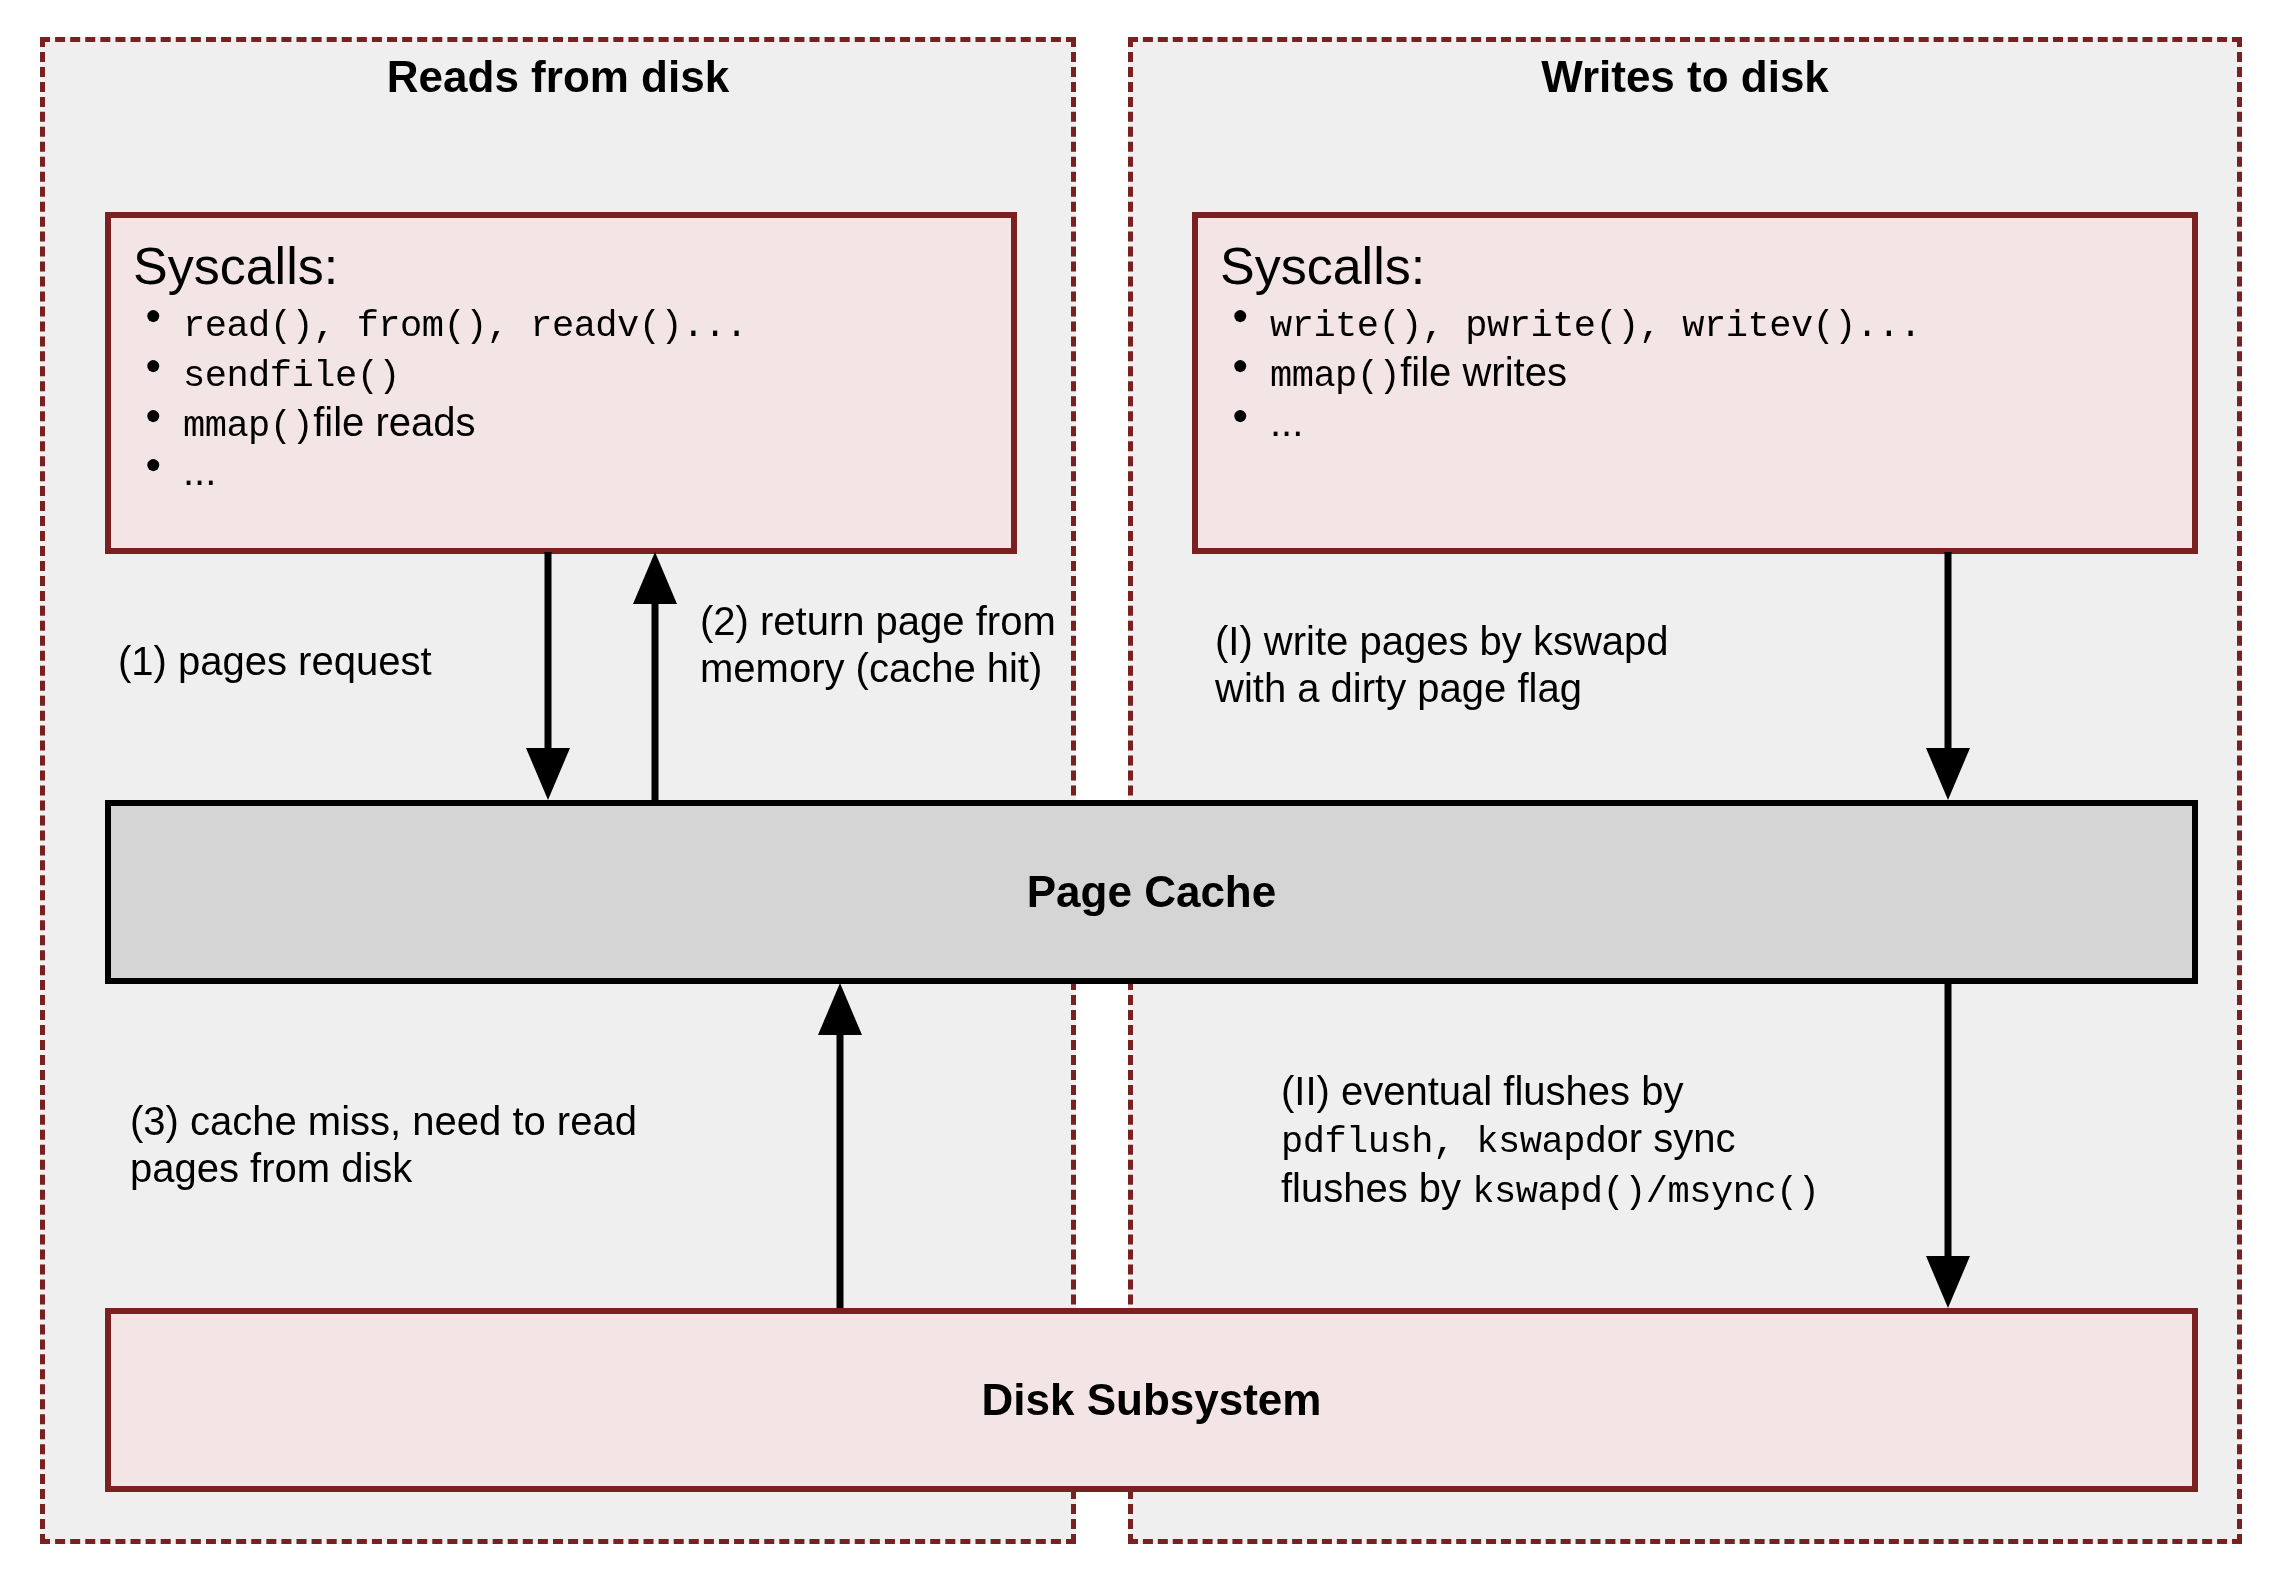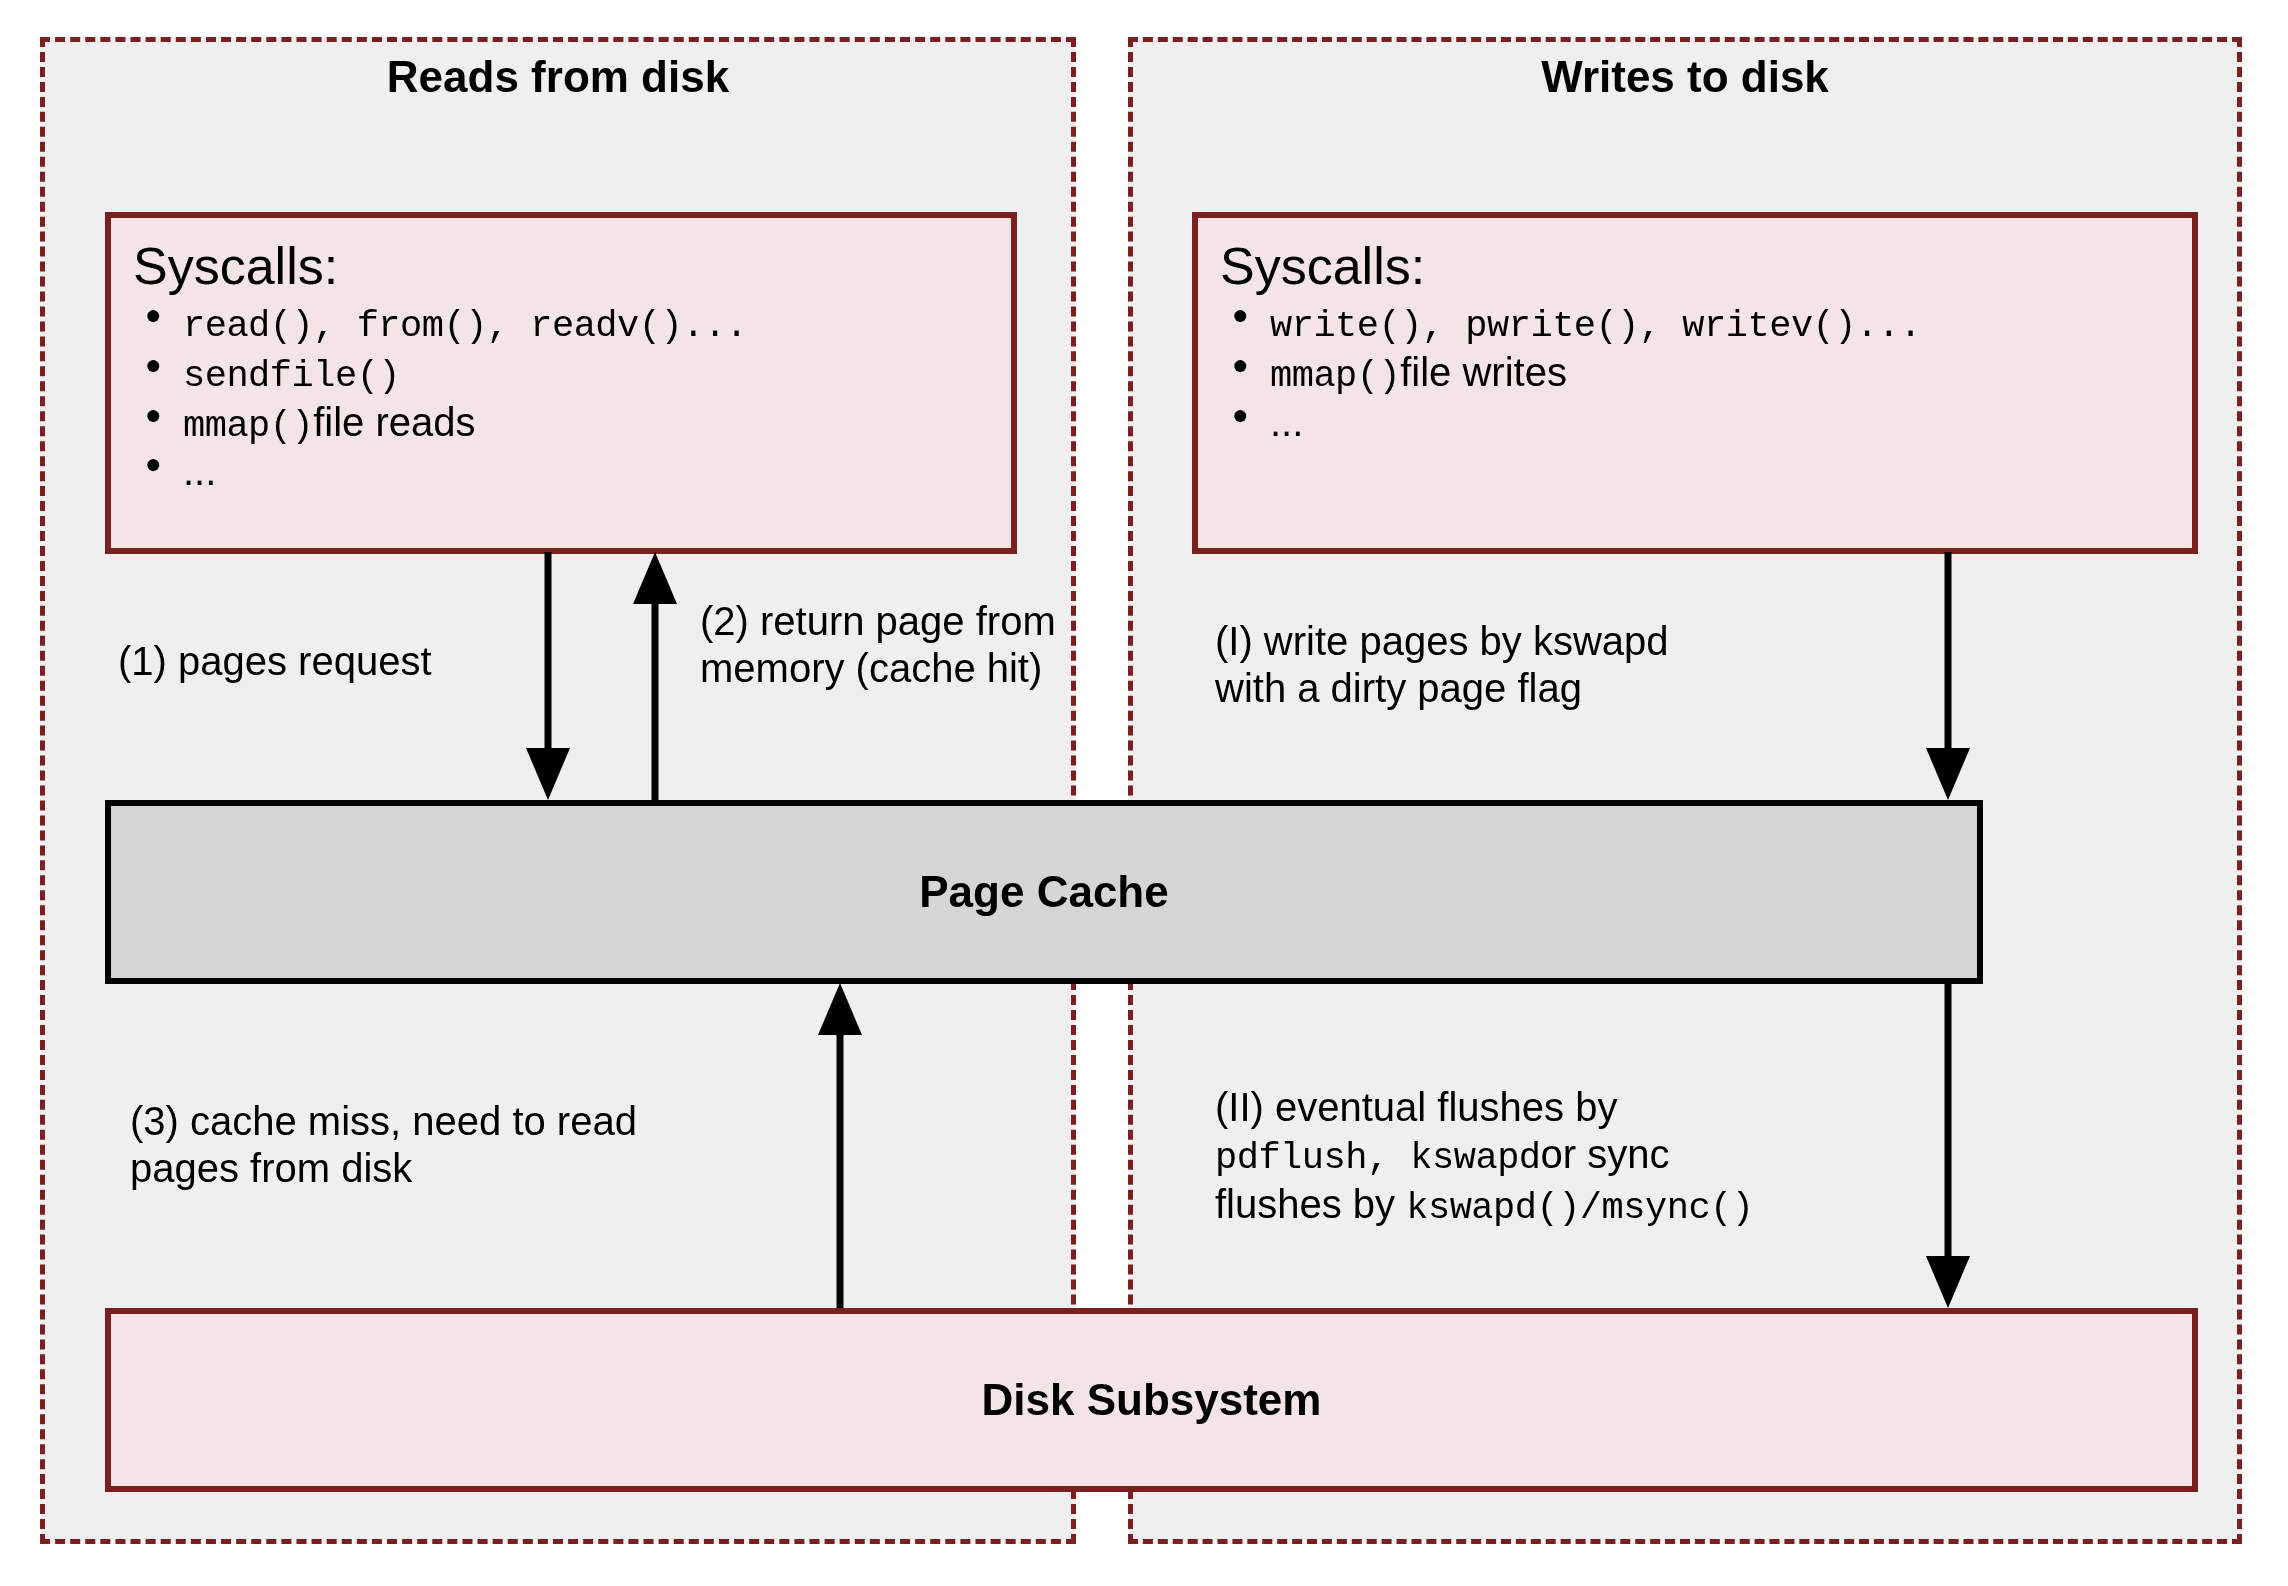--- a/index.html
+++ b/index.html
@@ -84,42 +84,42 @@
     position: absolute;
     box-sizing: border-box;
     display: flex;
     align-items: center;
     justify-content: center;
     font-weight: bold;
     font-size: 44px;
     color: #000000;
   }
   #page-cache-bar {
-    left: 105px; top: 800px; width: 1878px; height: 184px;
+    left: 105px; top: 800px; width: 2093px; height: 184px;
     background: #d5d5d5;
     border: 6px solid #000000;
   }
   #disk-subsystem-bar {
     left: 105px; top: 1308px; width: 2093px; height: 184px;
     background: #f3e5e5;
     border: 6px solid #7b2020;
     text-align: right;
   }
 
   .note {
     position: absolute;
     font-size: 40px;
     line-height: 1.18;
     color: #000000;
   }
   #note-1 { left: 118px;  top: 638px;  width: 400px; }
   #note-2 { left: 700px;  top: 598px;  width: 360px; }
   #note-3 { left: 130px;  top: 1098px; width: 580px; }
   #note-I { left: 1215px; top: 618px;  width: 660px; }
-  #note-II{ left: 1215px; top: 1068px; width: 760px; margin-top: 16px; }
+  #note-II{ left: 1281px; top: 1068px; width: 760px; }
 
   .arrow { position: absolute; overflow: visible; }
 </style>
 </head>
 <body>
 
 <div id="canvas">
 
   <div class="panel" id="panel-reads"></div>
 

